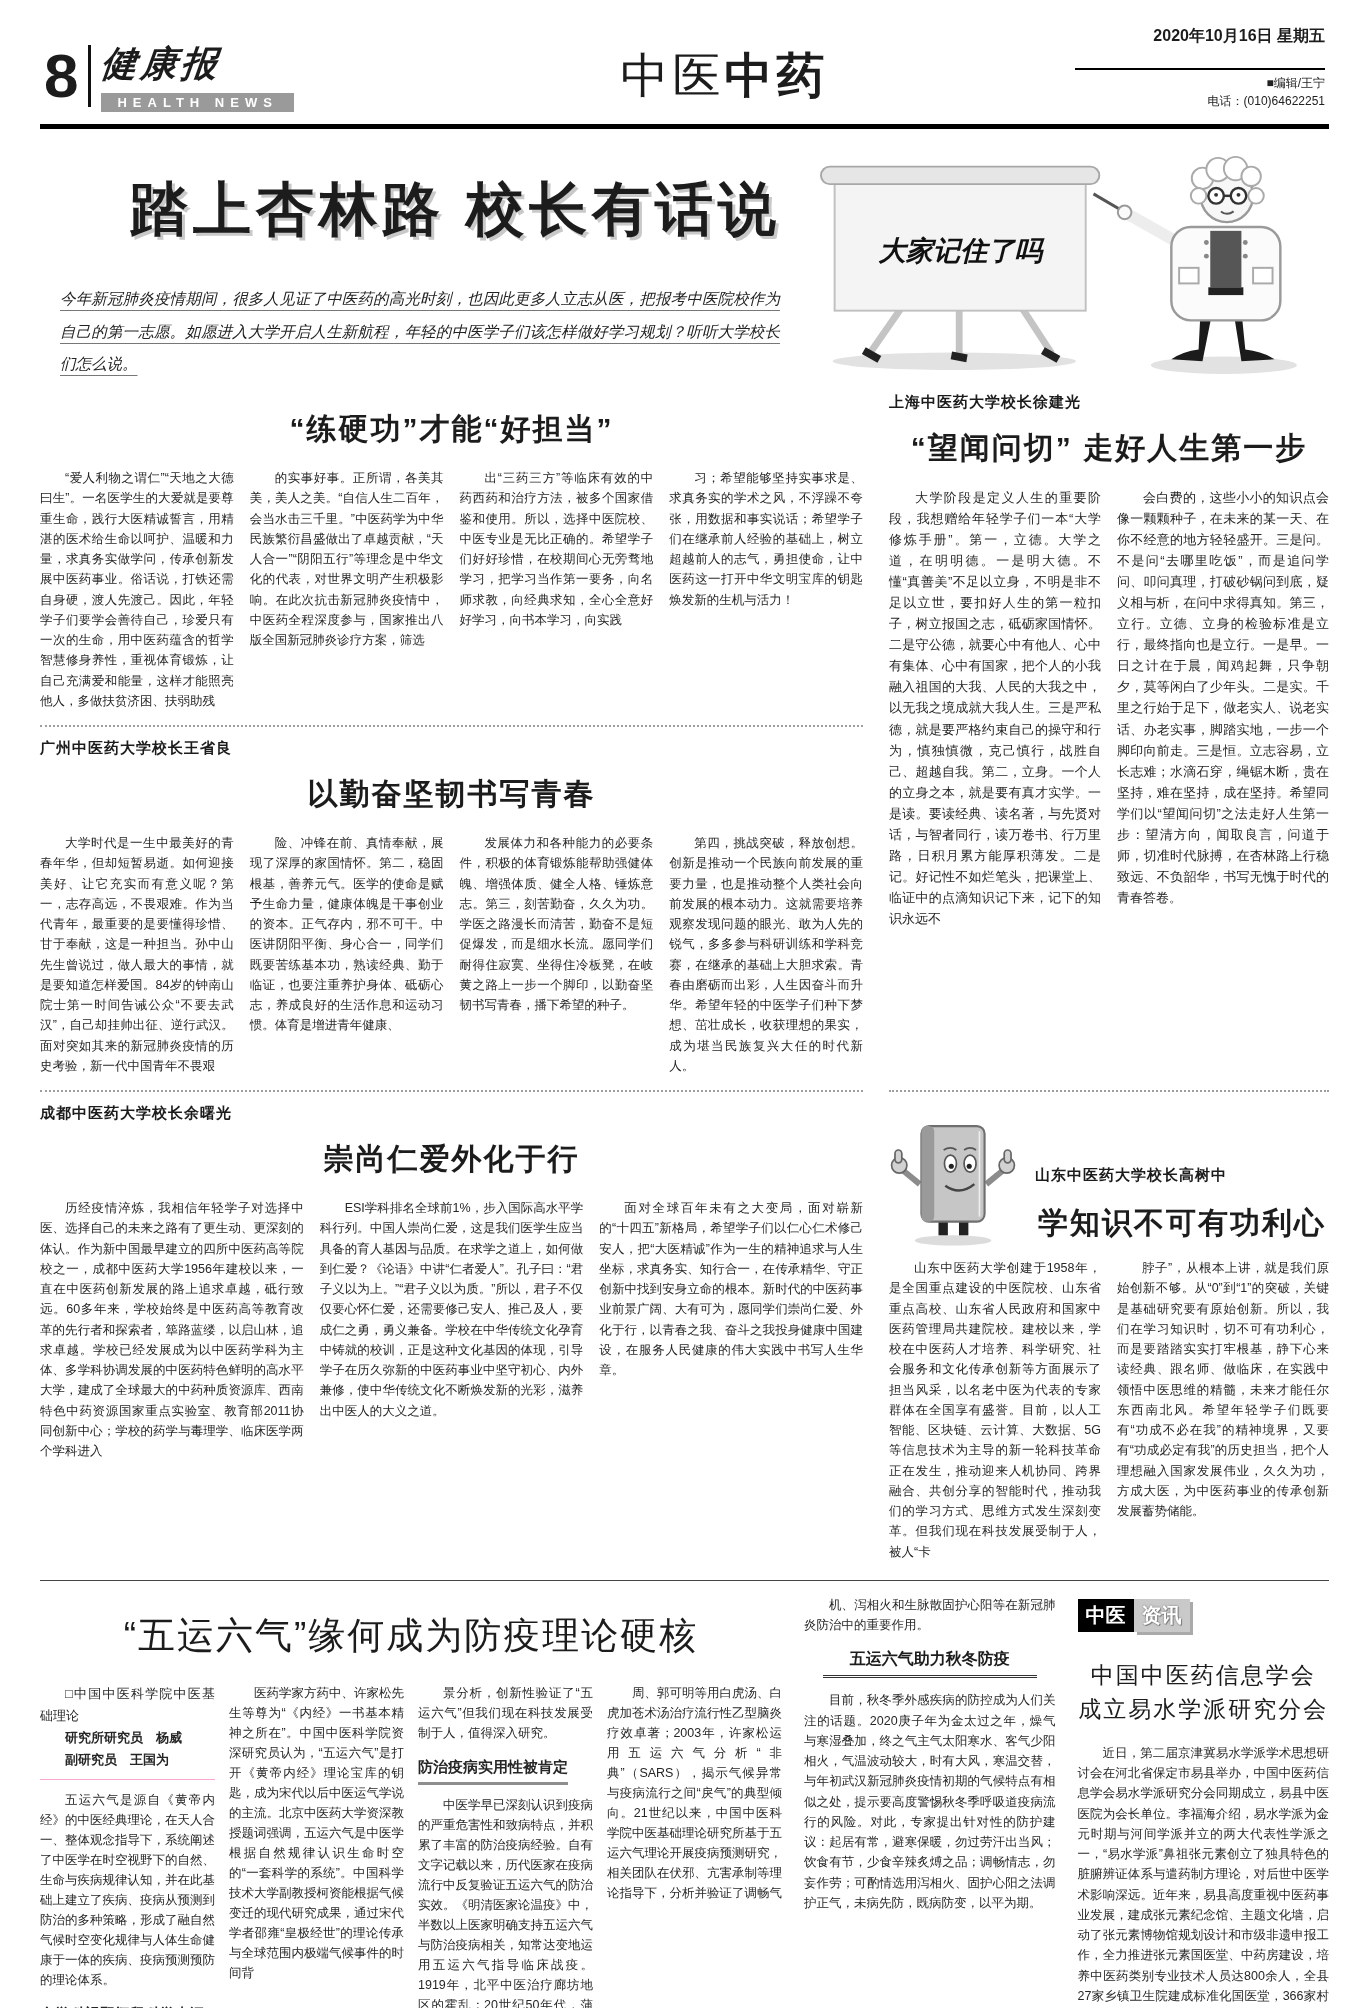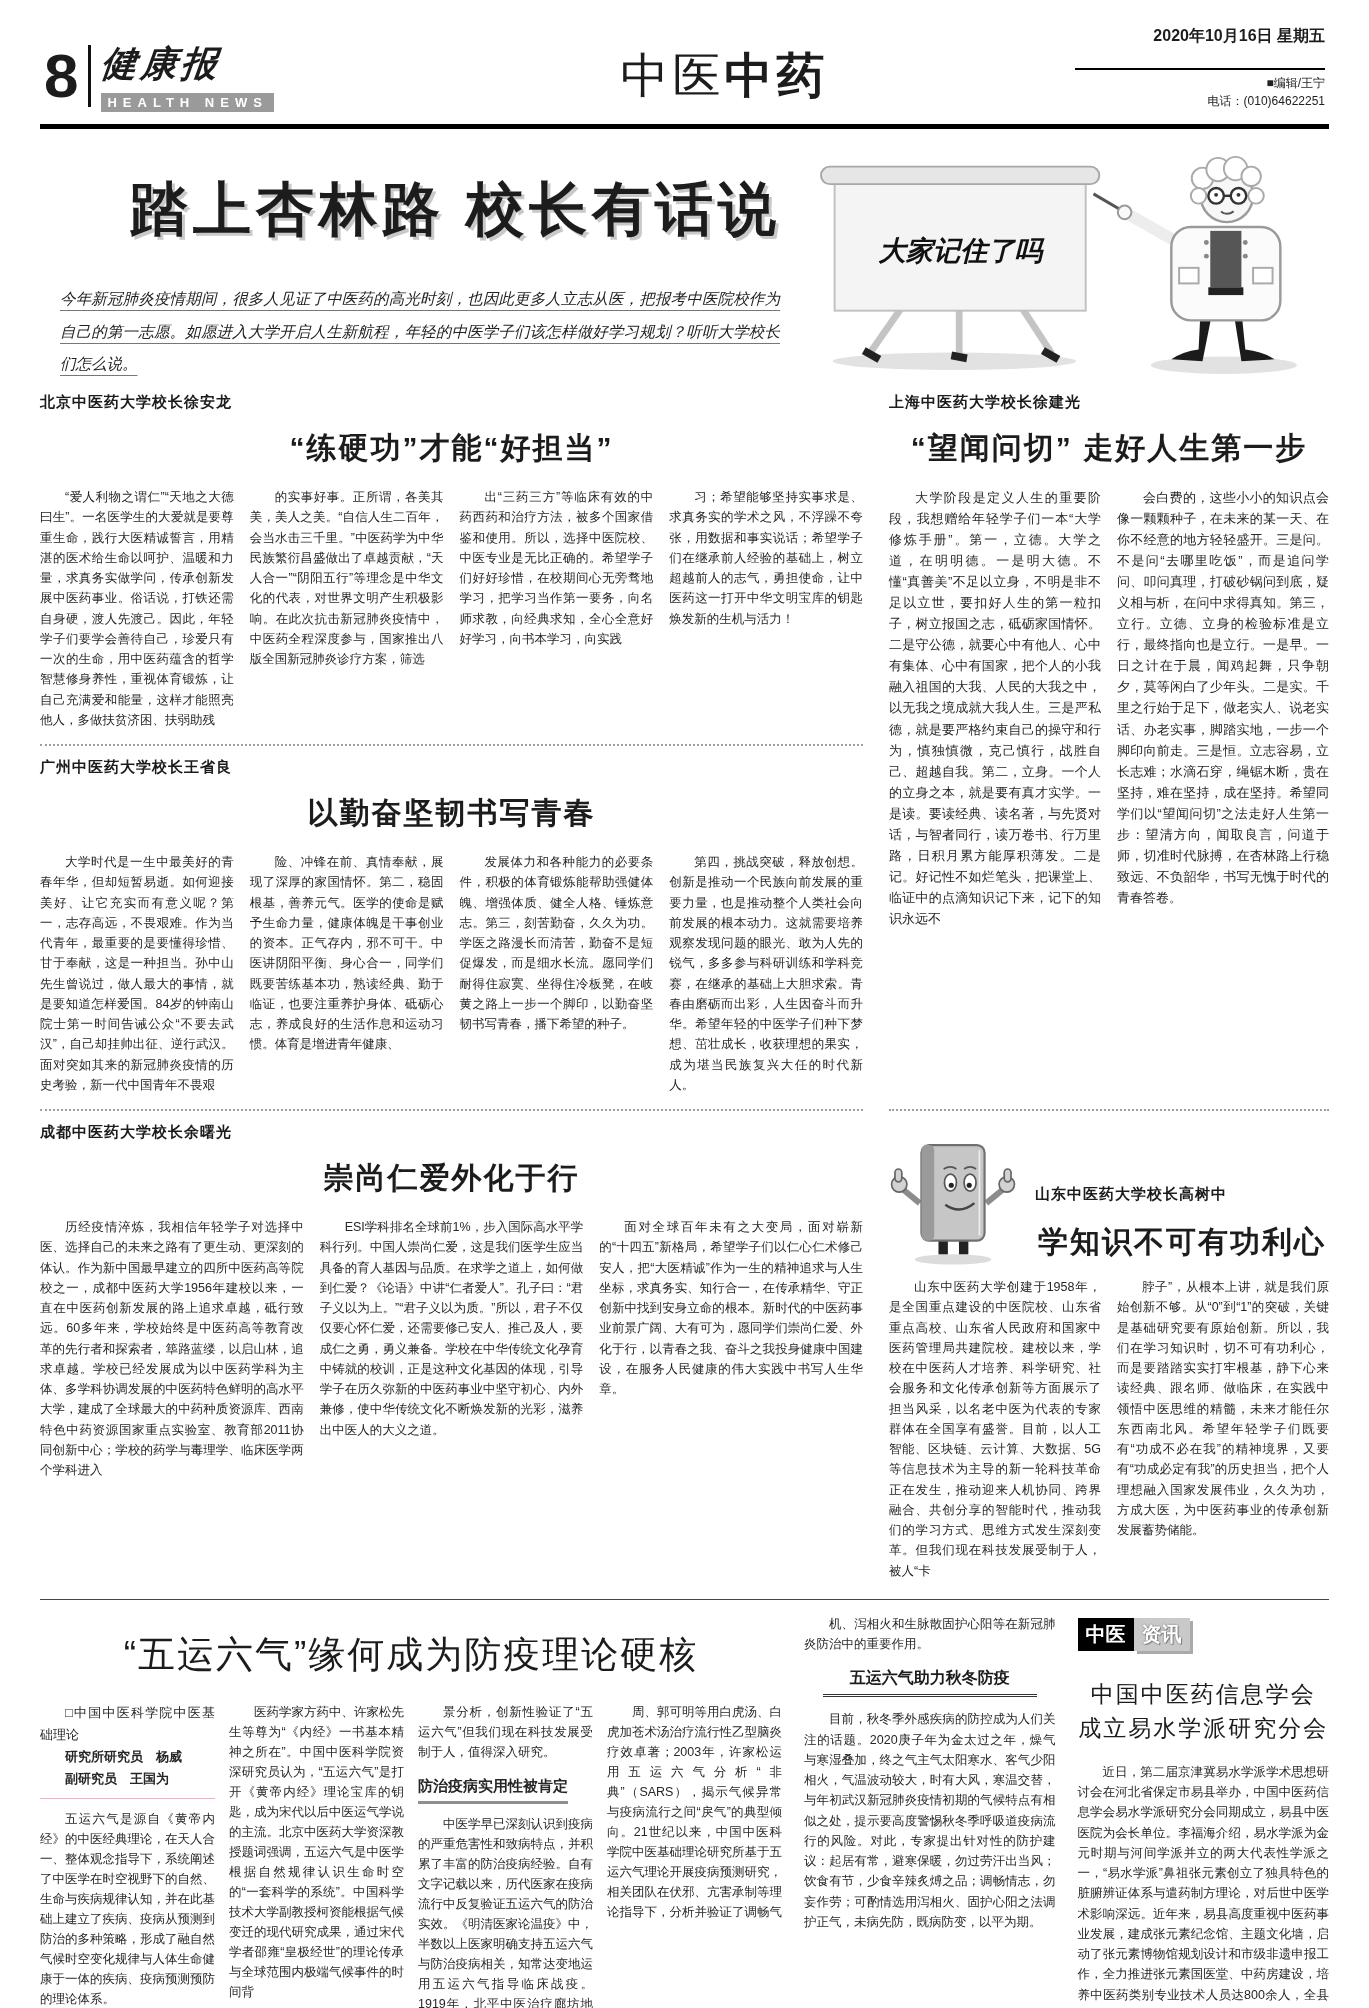--- a/index.html
+++ b/index.html
@@ -9,21 +9,21 @@
   .page { width:1369px; height:2008px; padding:18px 40px 20px; position:relative; }
 
   
   .masthead { display:flex; align-items:flex-end; padding:8px 4px 10px; }
   .mh-left { display:flex; align-items:center; gap:10px; width:330px; }
   .pagenum { font-size:62px; font-weight:900; line-height:0.9; }
   .mh-divider { width:3px; height:62px; background:#111; }
   .logo-script { font-family:"DejaVu Serif","Liberation Serif",serif; font-style:italic;
                  font-weight:bold; font-size:36px; letter-spacing:4px; transform:skewX(-6deg); }
   .logo-sub { margin-top:4px; background:#9a9a9a; color:#fff; font-weight:bold;
-              font-size:13px; letter-spacing:6px; padding:2px 6px; display:inline-block; }
+              font-size:13px; letter-spacing:6px; padding:2px 16px; display:inline-block; }
   .mh-center { flex:1; text-align:center; font-size:48px; letter-spacing:4px; padding-bottom:4px;}
   .st-light { font-weight:500; }
   .st-bold  { font-weight:900; }
   .mh-right { width:250px; text-align:right; padding-bottom:2px; }
   .mh-date  { font-size:16px; font-weight:bold; border-bottom:2px solid #000; padding-bottom:21px; margin-bottom:4px;}
   .mh-editor,.mh-phone { font-size:12px; color:#222; line-height:1.5; }
   .head-rule { height:5px; background:#000; margin-top:2px; }
 
   
   .feature { display:flex; padding:14px 0 6px; }
@@ -151,21 +151,20 @@
         <path d="M449 68 Q455 73 462 68" stroke="#555" stroke-width="2" fill="none"></path>
         <circle cx="444" cy="51" r="2" fill="#333"></circle>
           <circle cx="467" cy="51" r="2" fill="#333"></circle>
       </svg>
     </div>
   </section>
 
   <section class="content-grid">
 
     <article class="art a1">
-      <div class="kicker">北京中医药大学校长徐安龙</div>
       <h2 class="art-headline">“练硬功”才能“好担当”</h2>
       <div class="cols">
         <div class="col">“爱人利物之谓仁”“天地之大德曰生”。一名医学生的大爱就是要尊重生命，践行大医精诚誓言，用精湛的医术给生命以呵护、温暖和力量，求真务实做学问，传承创新发展中医药事业。俗话说，打铁还需自身硬，渡人先渡己。因此，年轻学子们要学会善待自己，珍爱只有一次的生命，用中医药蕴含的哲学智慧修身养性，重视体育锻炼，让自己充满爱和能量，这样才能照亮他人，多做扶贫济困、扶弱助残</div>
         <div class="col">的实事好事。正所谓，各美其美，美人之美。“自信人生二百年，会当水击三千里。”中医药学为中华民族繁衍昌盛做出了卓越贡献，“天人合一”“阴阳五行”等理念是中华文化的代表，对世界文明产生积极影响。在此次抗击新冠肺炎疫情中，中医药全程深度参与，国家推出八版全国新冠肺炎诊疗方案，筛选</div>
         <div class="col">出“三药三方”等临床有效的中药西药和治疗方法，被多个国家借鉴和使用。所以，选择中医院校、中医专业是无比正确的。希望学子们好好珍惜，在校期间心无旁骛地学习，把学习当作第一要务，向名师求教，向经典求知，全心全意好好学习，向书本学习，向实践</div>
         <div class="col">习；希望能够坚持实事求是、求真务实的学术之风，不浮躁不夸张，用数据和事实说话；希望学子们在继承前人经验的基础上，树立超越前人的志气，勇担使命，让中医药这一打开中华文明宝库的钥匙焕发新的生机与活力！</div>
       </div>
     </article>
 
     <article class="art a2">

